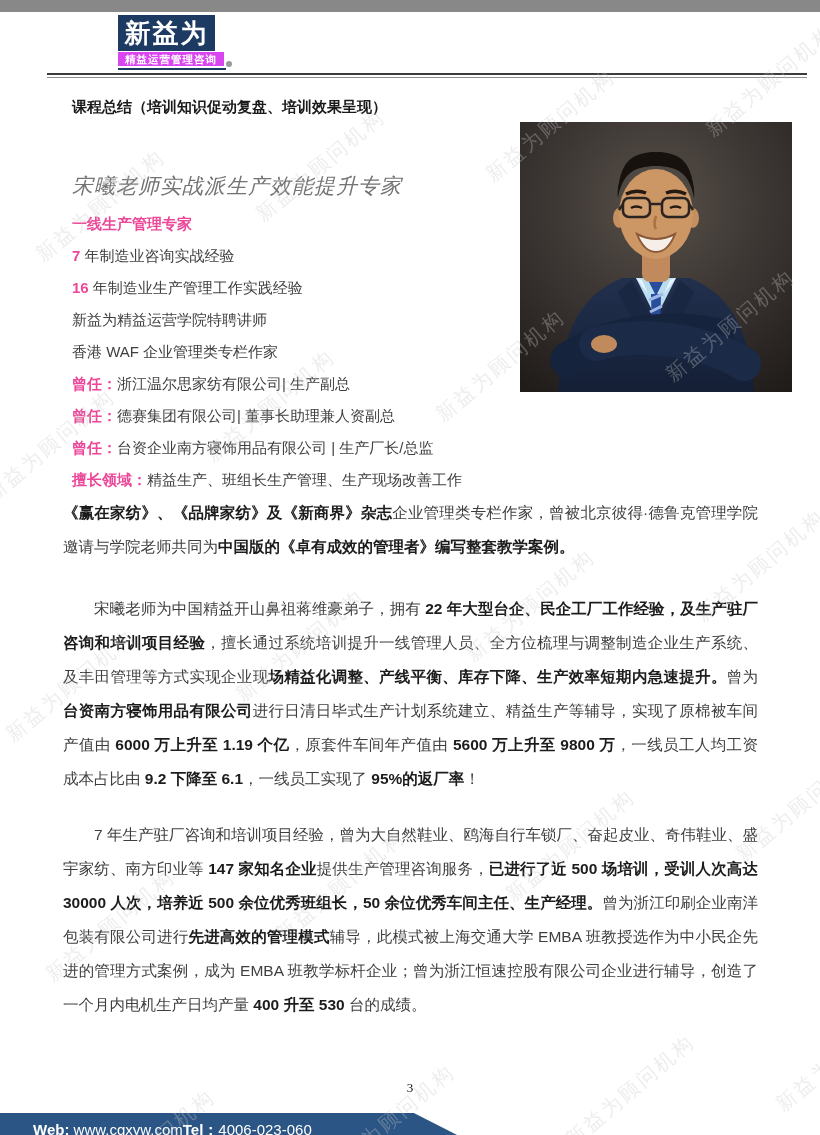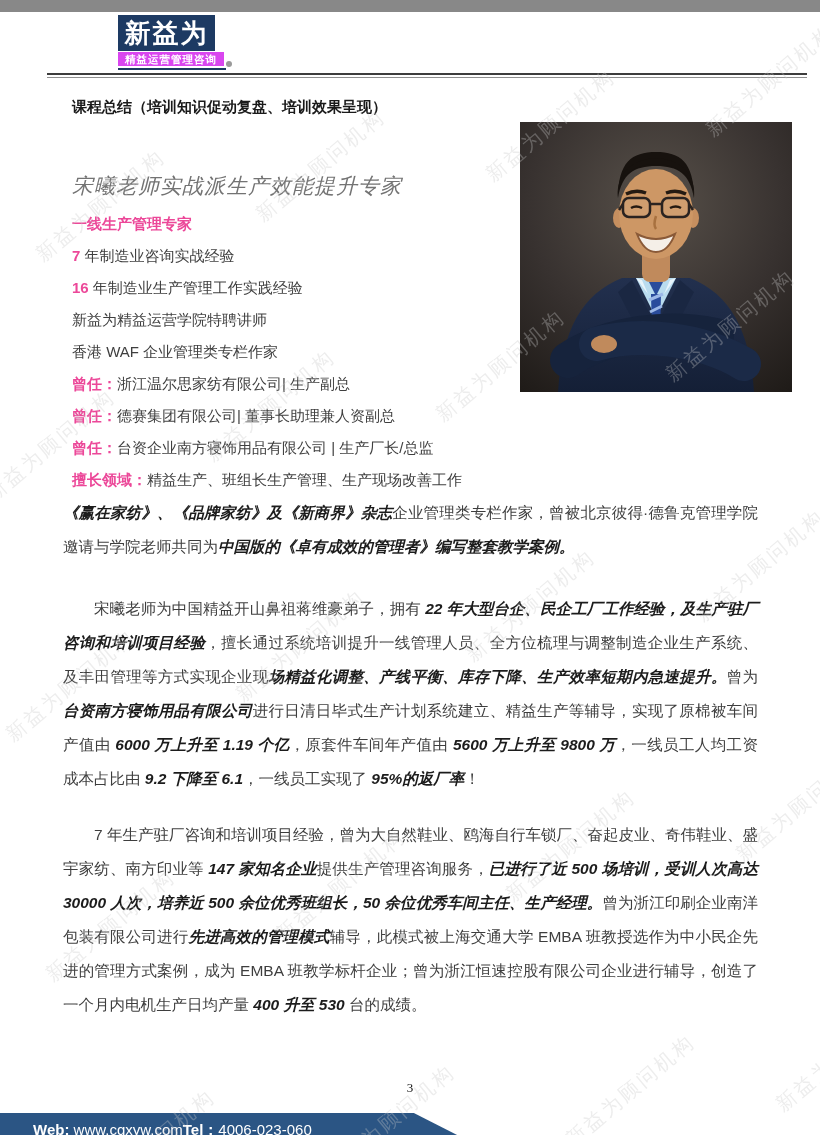--- a/index.html
+++ b/index.html
@@ -24,21 +24,21 @@
   
   .summary-title{position:absolute;left:72px;top:86px;font-size:15px;font-weight:bold;color:#1a1a1a;font-family:Liberation Serif, serif;}
   .section-heading{position:absolute;left:85px;top:126px;font-size:19px;font-weight:bold;color:#4a86c8;}
   .instructor-name{position:absolute;left:72px;top:160px;
     font-family:"Liberation Serif","DejaVu Serif",serif;font-size:21px;color:#737373;letter-spacing:1px;font-style:italic;}
   .credentials{position:absolute;left:72px;top:196px;width:445px;}
   .cred-item{height:32px;line-height:32px;font-size:15px;color:#3f3f3f;white-space:nowrap;}
   .cred-item b{color:#ec4899;}
   .para{position:absolute;left:63px;width:695px;font-size:15.5px;line-height:34px;
     text-align:justify;color:#3e3e3e;}
-  .para b{color:#1c1c1c;font-style:italic;}
+  .para b{color:#1c1c1c;}
   .para.indent{text-indent:2em;}
   .para-a{top:484px;}
   .para-b{top:580px;}
   .para-c{top:806px;}
   
   .photo{position:absolute;left:520px;top:110px;width:272px;height:270px;overflow:hidden;}
   .photo svg{display:block;}
   
   .wm-layer{position:absolute;inset:0;pointer-events:none;z-index:6;}
   .wm{position:absolute;font-size:20px;letter-spacing:3px;color:#c9c9c9;opacity:0.33;

